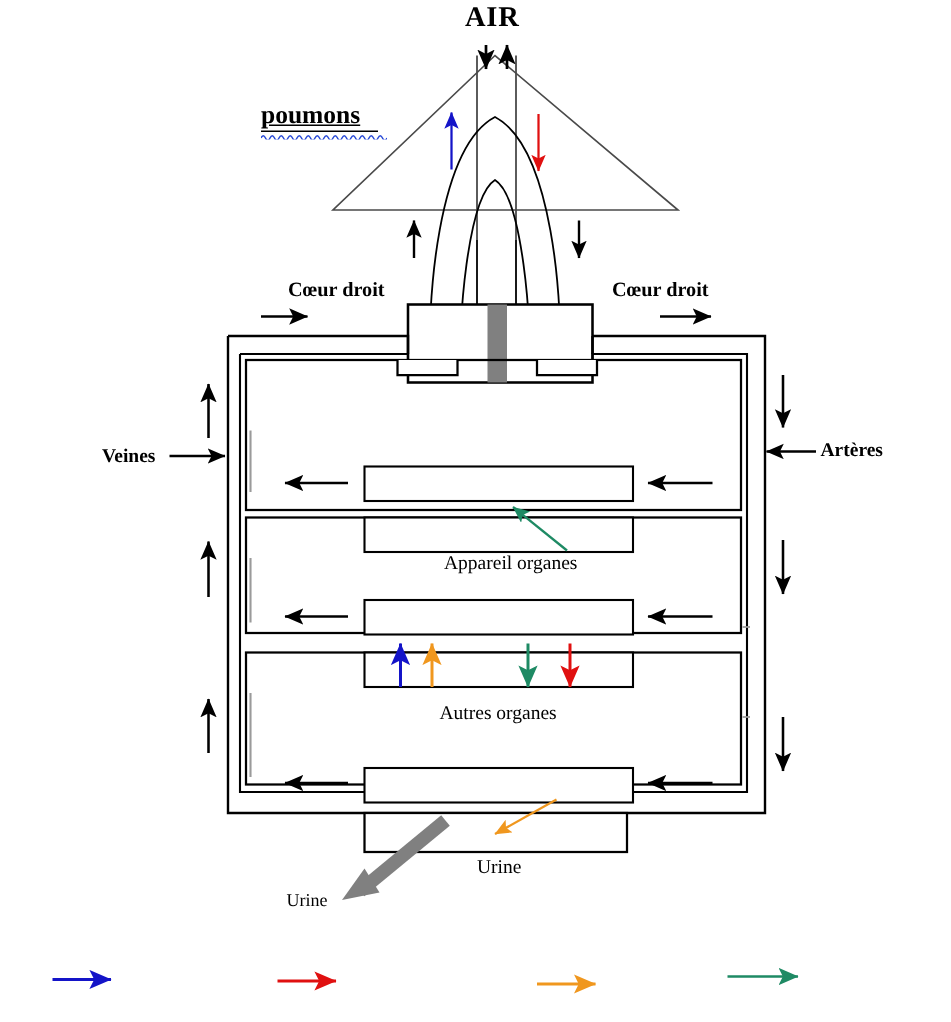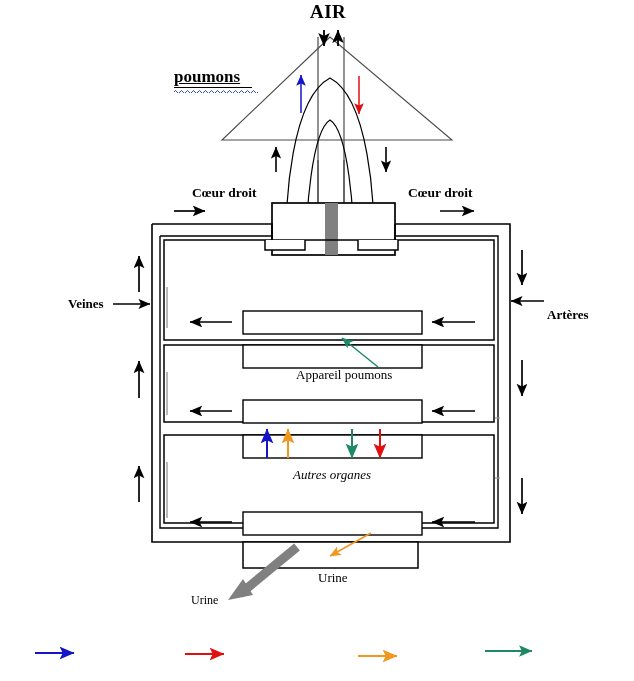--- a/index.html
+++ b/index.html
@@ -216,18 +216,18 @@
   <div class="poumons-underline"></div>
   <svg class="poumons-squiggle" viewBox="0 0 84 4" preserveAspectRatio="none">
     <path d="M0,3 Q1.5,0 3,3 T6,3 T9,3 T12,3 T15,3 T18,3 T21,3 T24,3 T27,3 T30,3 T33,3 T36,3 T39,3 T42,3 T45,3 T48,3 T51,3 T54,3 T57,3 T60,3 T63,3 T66,3 T69,3 T72,3 T75,3 T78,3 T81,3 T84,3" fill="none" stroke="#2a4bd7" stroke-width="1"></path>
   </svg>
 </div>
 
 <div class="lbl lbl-coeur" style="left:192px;top:186px;">Cœur droit</div>
 <div class="lbl lbl-coeur" style="left:408px;top:186px;">Cœur droit</div>
 
 <div class="lbl lbl-side" style="left:68px;top:297px;">Veines</div>
-<div class="lbl lbl-side" style="left:547px;top:308px;">Artères</div>
-
-<div class="lbl lbl-organ" style="left:296px;top:368px;">Appareil poumons</div>
-<div class="lbl lbl-organ" style="left:293px;top:468px;font-style:italic;">Autres organes</div>
+<div class="lbl lbl-side" style="left:547px;top:293px;">Artères</div>
+
+<div class="lbl lbl-organ" style="left:296px;top:368px;">Appareil organes</div>
+<div class="lbl lbl-organ" style="left:293px;top:468px;">Autres organes</div>
 <div class="lbl lbl-organ" style="left:318px;top:571px;">Urine</div>
 <div class="lbl lbl-urine" style="left:191px;top:594px;">Urine</div>
 
 </body></html>

